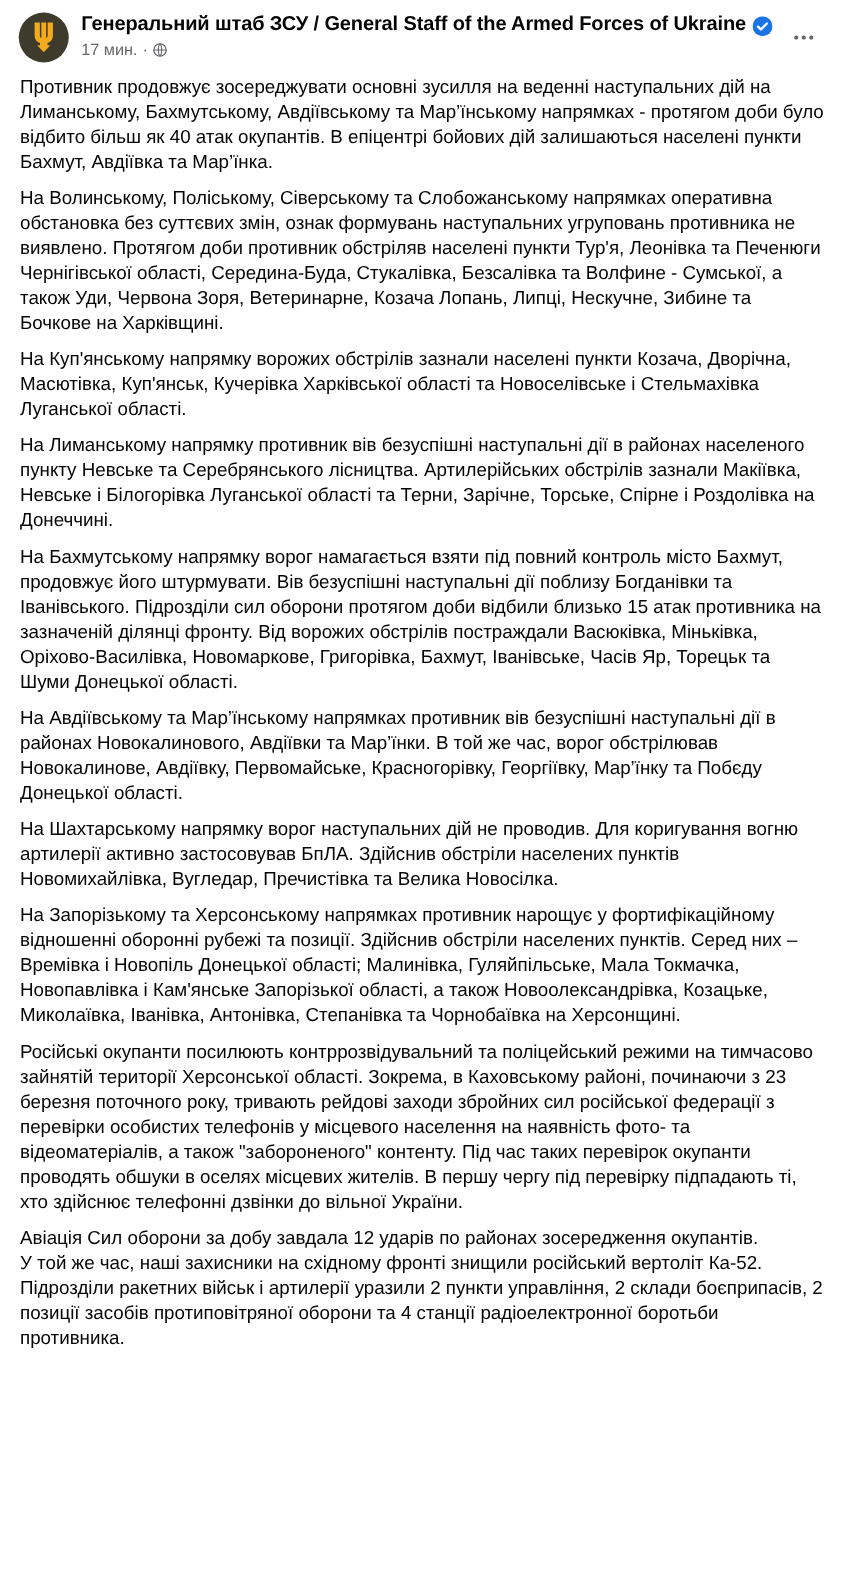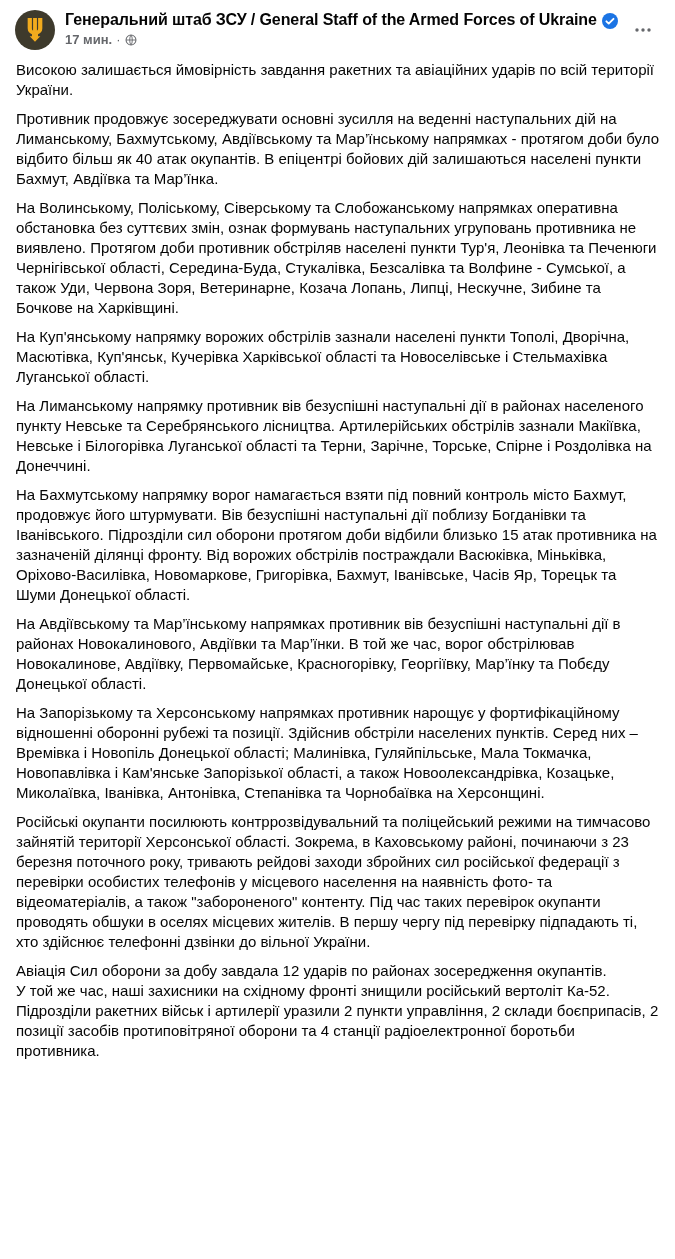--- a/index.html
+++ b/index.html
@@ -56,21 +56,21 @@
     margin-top: 1px;
   }
   .meta-row {
     display: flex;
     align-items: center;
     gap: 4px;
     margin-top: 3px;
     font-size: 13px;
     color: #65676b;
   }
-  .meta-row .timestamp { cursor: pointer; font-weight: bold; }
+  .meta-row .timestamp { cursor: pointer; }
   .more-btn {
     border: none;
     background: transparent;
     padding: 6px;
     margin: 4px 2px 0 8px;
     cursor: pointer;
     border-radius: 50%;
     display: flex;
     align-items: center;
     justify-content: center;
@@ -131,27 +131,27 @@
             <circle cx="10" cy="10" r="1.7"></circle>
             <circle cx="16" cy="10" r="1.7"></circle>
           </g>
         </svg>
       </span>
     </button>
 
   </header>
 
   <div class="post-body">
-      <p>Високою залишається ймовірність завдання ракетних та авіаційних ударів по всій території України.</p>
       <p>Противник продовжує зосереджувати основні зусилля на веденні наступальних дій на Лиманському, Бахмутському, Авдіївському та Мар’їнському напрямках  - протягом доби було відбито більш як 40 атак окупантів. В епіцентрі бойових дій залишаються населені пункти Бахмут, Авдіївка та Мар’їнка.</p>
       <p>На Волинському, Поліському, Сіверському та Слобожанському напрямках оперативна обстановка без суттєвих змін, ознак формувань наступальних угруповань противника не виявлено. Протягом доби противник обстріляв населені пункти Тур'я, Леонівка та Печенюги Чернігівської області, Середина-Буда, Стукалівка, Безсалівка та Волфине - Сумської, а також Уди, Червона Зоря, Ветеринарне, Козача Лопань, Липці, Нескучне, Зибине та Бочкове на Харківщині.</p>
-      <p>На Куп'янському напрямку ворожих обстрілів зазнали населені пункти Тополі, Дворічна, Масютівка, Куп'янськ, Кучерівка Харківської області та Новоселівське і Стельмахівка Луганської області.</p>
+      <p>На Куп'янському напрямку ворожих обстрілів зазнали населені пункти Козача, Дворічна, Масютівка, Куп'янськ, Кучерівка Харківської області та Новоселівське і Стельмахівка Луганської області.</p>
       <p>На Лиманському напрямку противник вів безуспішні наступальні дії в районах населеного пункту Невське та Серебрянського лісництва. Артилерійських обстрілів зазнали Макіївка, Невське і Білогорівка Луганської області та Терни, Зарічне, Торське, Спірне і Роздолівка на Донеччині.</p>
       <p>На Бахмутському напрямку ворог намагається взяти під повний контроль місто Бахмут, продовжує його штурмувати. Вів безуспішні наступальні дії поблизу Богданівки та Іванівського. Підрозділи сил оборони протягом доби відбили близько 15 атак противника на зазначеній ділянці фронту.  Від ворожих обстрілів постраждали Васюківка, Міньківка, Оріхово-Василівка, Новомаркове, Григорівка, Бахмут, Іванівське, Часів Яр, Торецьк та Шуми Донецької області.</p>
       <p>На Авдіївському та Мар’їнському напрямках противник вів безуспішні наступальні дії в районах Новокалинового, Авдіївки та Мар’їнки. В той же час, ворог обстрілював Новокалинове, Авдіївку, Первомайське, Красногорівку, Георгіївку, Мар’їнку та Побєду Донецької області.</p>
+      <p>На Шахтарському напрямку ворог наступальних дій не проводив. Для коригування вогню артилерії активно застосовував БпЛА. Здійснив обстріли населених пунктів Новомихайлівка, Вугледар, Пречистівка та Велика Новосілка.</p>
       <p>На Запорізькому та Херсонському напрямках противник нарощує у фортифікаційному відношенні оборонні рубежі та позиції. Здійснив обстріли населених пунктів. Серед них – Времівка і Новопіль Донецької області; Малинівка, Гуляйпільське, Мала Токмачка, Новопавлівка і Кам'янське Запорізької області, а також Новоолександрівка, Козацьке, Миколаївка, Іванівка, Антонівка, Степанівка та Чорнобаївка на Херсонщині.</p>
       <p>Російські окупанти посилюють контррозвідувальний та поліцейський режими на тимчасово зайнятій території Херсонської області. Зокрема, в Каховському районі, починаючи з 23 березня поточного року, тривають рейдові заходи збройних сил російської федерації з перевірки особистих телефонів у місцевого населення на наявність фото- та відеоматеріалів, а також "забороненого" контенту. Під час таких перевірок окупанти проводять обшуки в оселях місцевих жителів. В першу чергу під перевірку підпадають ті, хто здійснює телефонні дзвінки до вільної України.</p>
       <p>Авіація Сил оборони за добу завдала 12 ударів по районах зосередження окупантів.
 У той же час, наші захисники на східному фронті знищили російський вертоліт Ка-52.
 Підрозділи ракетних військ і артилерії  уразили 2 пункти управління, 2 склади боєприпасів, 2 позиції засобів протиповітряної оборони та 4 станції радіоелектронної боротьби противника.</p>
     </div>
 
 </article>
 
 </body></html>

